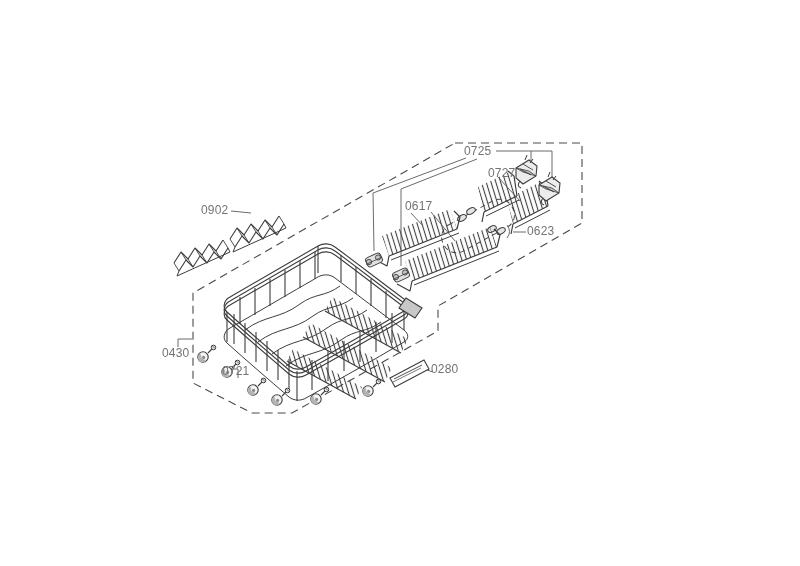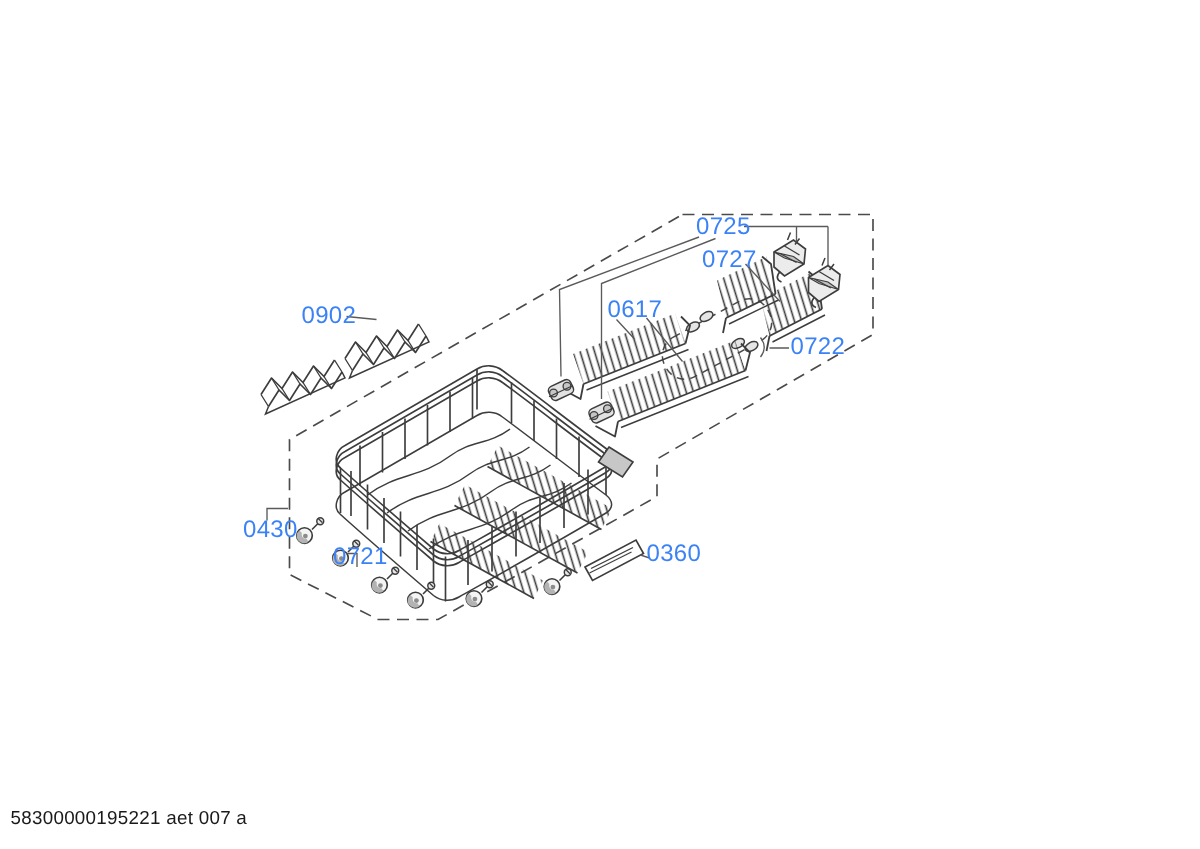--- a/index.html
+++ b/index.html
@@ -1,19 +1,19 @@
 <!DOCTYPE html>
 <html><head>
 <meta charset="utf-8">
 <style>
   html,body{margin:0;padding:0;background:#fff;}
   #stage{position:relative;width:800px;height:566px;background:#fff;overflow:hidden;
          font-family:"Liberation Sans",sans-serif;}
   #stage svg{position:absolute;left:0;top:0;}
-  .plabel{position:absolute;font-size:16px;line-height:13px;color:#3b82f6;
+  .plabel{position:absolute;font-size:12px;line-height:13px;color:#737373;
           letter-spacing:.2px;white-space:nowrap;}
   .footer{position:absolute;left:7px;top:538px;font-size:12.5px;color:#1a1a1a;
           letter-spacing:.2px;white-space:nowrap;}
 </style>
 </head>
 <body>
 
 <div id="stage">
 
 <svg width="800" height="566" viewBox="0 0 800 566">
@@ -177,21 +177,20 @@
     <path d="M 526,232 L 513,232 M 507,225 q 5,6.5 0,13"></path>
     <path d="M 178,347 L 178,339 L 192,339"></path>
     <path d="M 238,378 L 238,369 L 231,369"></path>
     <path d="M 433,372 L 427,370"></path>
   </g>
 </svg>
 
 <div class="plabel" style="left:201px;top:204px">0902</div>
 <div class="plabel" style="left:405px;top:200px">0617</div>
 <div class="plabel" style="left:464px;top:145px">0725</div>
-<div class="plabel" style="left:468px;top:167px">0727</div>
-<div class="plabel" style="left:527px;top:225px">0722</div>
+<div class="plabel" style="left:488px;top:167px">0727</div>
+<div class="plabel" style="left:527px;top:225px">0623</div>
 <div class="plabel" style="left:162px;top:347px">0430</div>
 <div class="plabel" style="left:222px;top:365px">0721</div>
-<div class="plabel" style="left:431px;top:363px">0360</div>
+<div class="plabel" style="left:431px;top:363px">0280</div>
 
-<div class="footer">58300000195221 aet 007 a</div>
 
 </div>
 
 </body></html>

